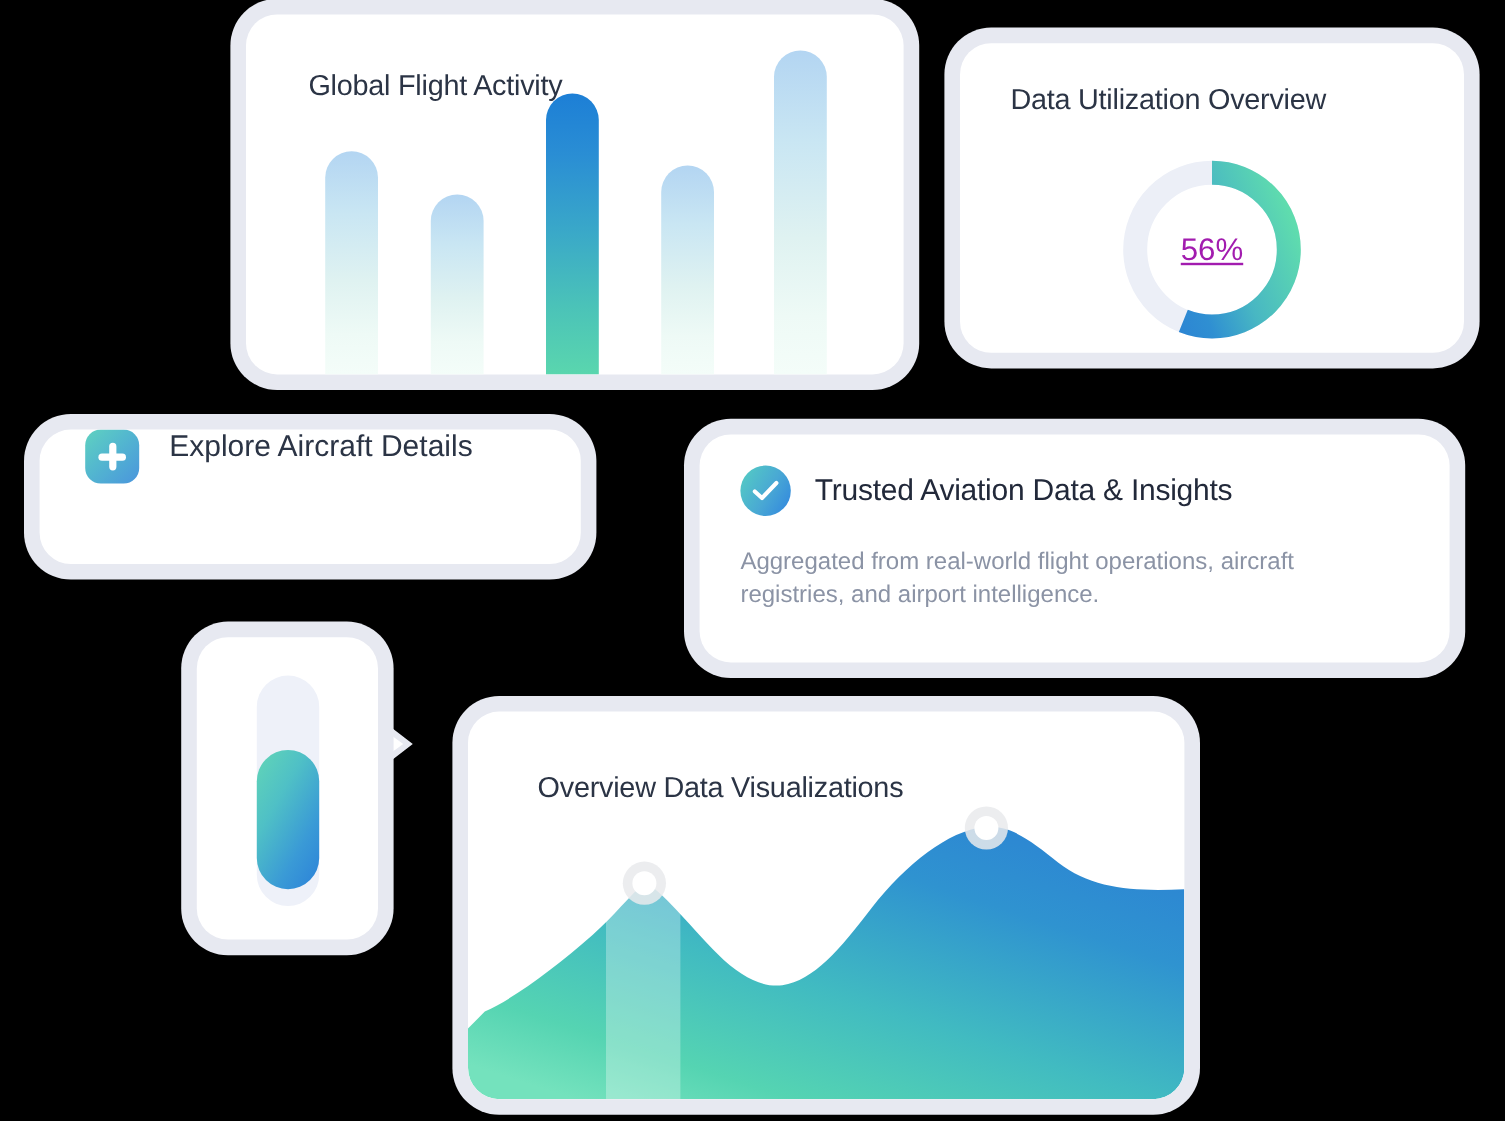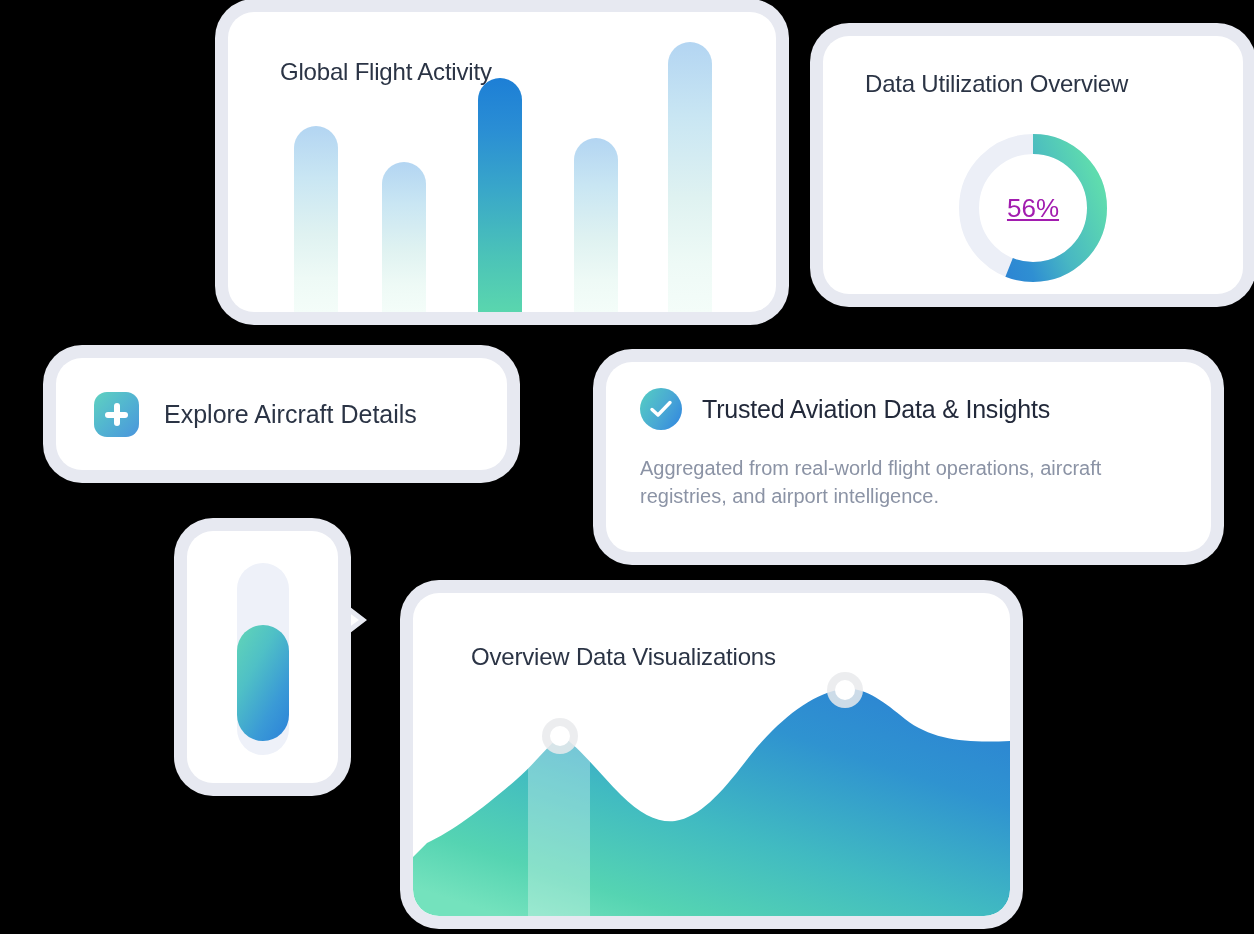--- a/index.html
+++ b/index.html
@@ -1,21 +1,21 @@
 <!DOCTYPE html>
 <html><head>
 <meta charset="utf-8">
 <style>
   html,body{margin:0;padding:0;}
   body{
     width:1254px;height:934px;background:#000;overflow:hidden;
     font-family:"Liberation Sans","DejaVu Sans",sans-serif;
     -webkit-font-smoothing:antialiased;
   }
-  #stage{position:relative;width:1152px;height:934px;margin-left:23px;}
+  #stage{position:relative;width:1152px;height:934px;}
 
   
   .card{position:absolute;background:#ffffff;border-radius:26px;
         box-shadow:0 0 0 13px #e7e9f1;}
   .card-inner{position:absolute;inset:0;overflow:hidden;border-radius:26px;}
 
   .title{position:absolute;color:#2b3445;font-size:24px;font-weight:400;
          letter-spacing:-.2px;white-space:nowrap;}
 
   
@@ -31,31 +31,31 @@
   #donut-title{left:42px;top:34px;font-size:24px;}
   #donut-wrap{position:absolute;left:50%;top:92px;transform:translateX(-50%);
               width:160px;height:160px;}
   #donut-wrap svg{display:block;}
   #donut-label{position:absolute;inset:0;display:flex;align-items:center;
                justify-content:center;color:#a21caf;font-size:26px;text-decoration:underline;}
 
   
   #explore-card{left:33px;top:358px;width:451px;height:112px;border-radius:26px;z-index:4;}
   #explore-row{position:absolute;left:38px;top:0;bottom:0;display:flex;
-               align-items:center;gap:25px;}
+               align-items:flex-start;gap:25px;}
   #plus-icon{width:45px;height:45px;border-radius:13px;
              background:linear-gradient(135deg,#5fd2c0 0%,#53b7cf 45%,#4a95dd 100%);
              position:relative;flex:none;}
   #plus-icon .h,#plus-icon .v{position:absolute;background:#fff;border-radius:3px;}
   #plus-icon .h{left:11px;right:11px;top:20px;height:6px;}
   #plus-icon .v{top:11px;bottom:11px;left:20px;width:6px;}
   #explore-label{color:#2b3445;font-size:25px;white-space:nowrap;}
 
   
-  #trusted-card{left:583px;top:362px;width:605px;height:190px;z-index:4;}
+  #trusted-card{left:583px;top:362px;width:605px;height:190px;z-index:4;padding-left:20px;}
   #trusted-head{position:absolute;left:34px;top:26px;display:flex;
                 align-items:center;gap:20px;}
   #check-icon{width:42px;height:42px;border-radius:50%;flex:none;
               background:linear-gradient(120deg,#55cfc2 0%,#49a8d4 55%,#2f84e0 100%);
               position:relative;}
   #check-icon svg{position:absolute;left:9px;top:10px;}
   #trusted-title{color:#22293a;font-size:25px;white-space:nowrap;letter-spacing:-.2px;}
   #trusted-desc{position:absolute;left:34px;top:92px;width:545px;
                 color:#8b93a5;font-size:20px;line-height:28px;}
 

